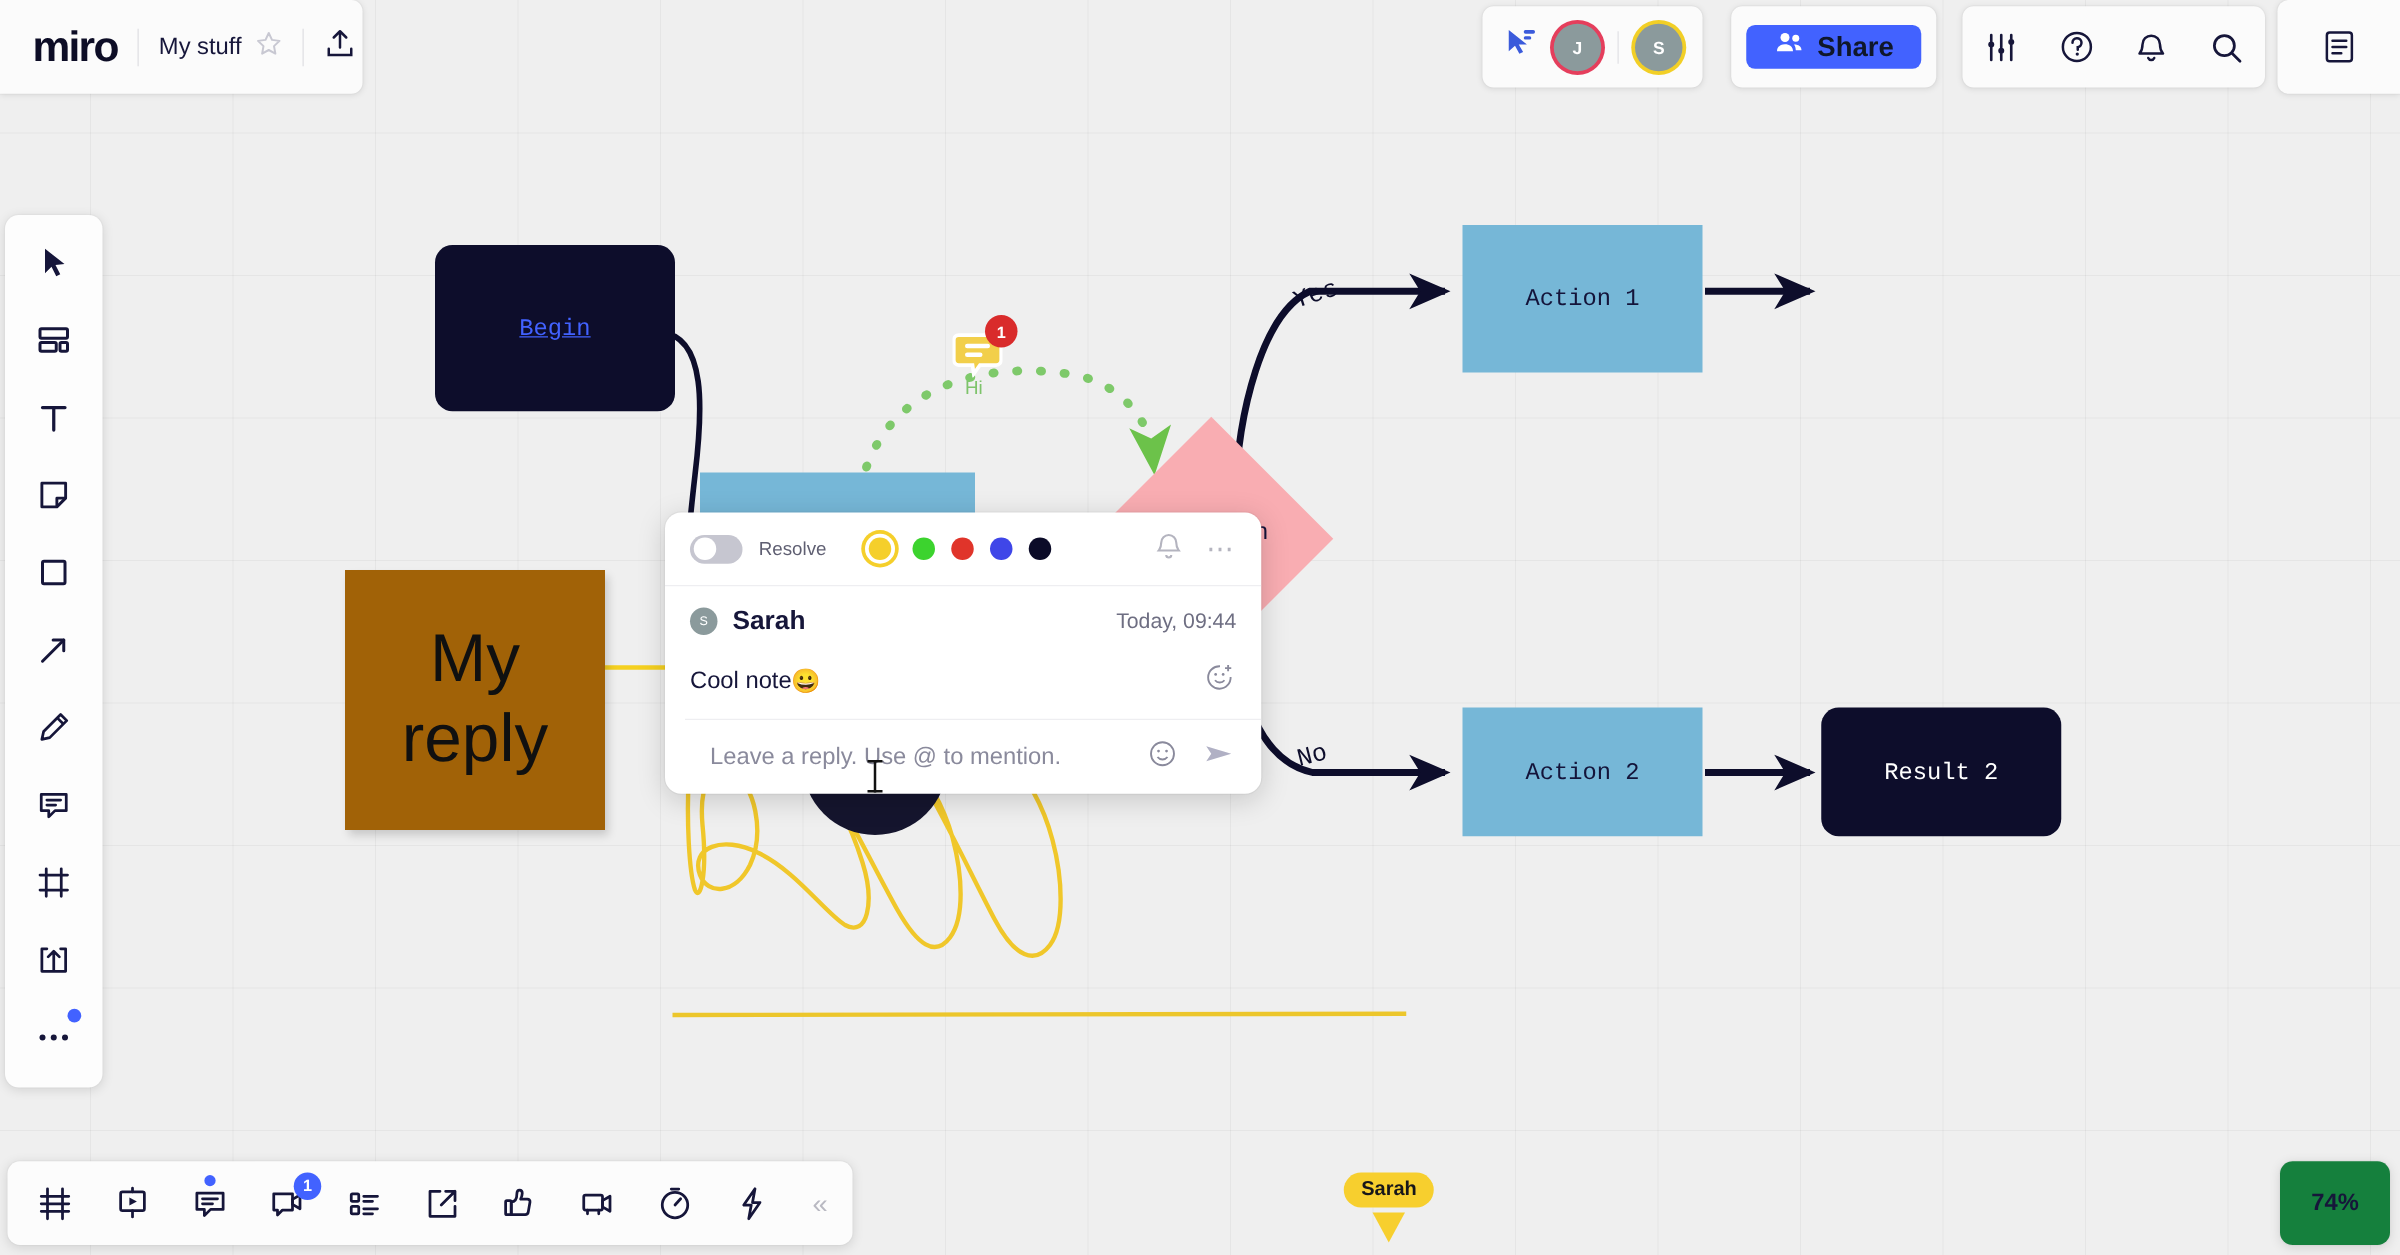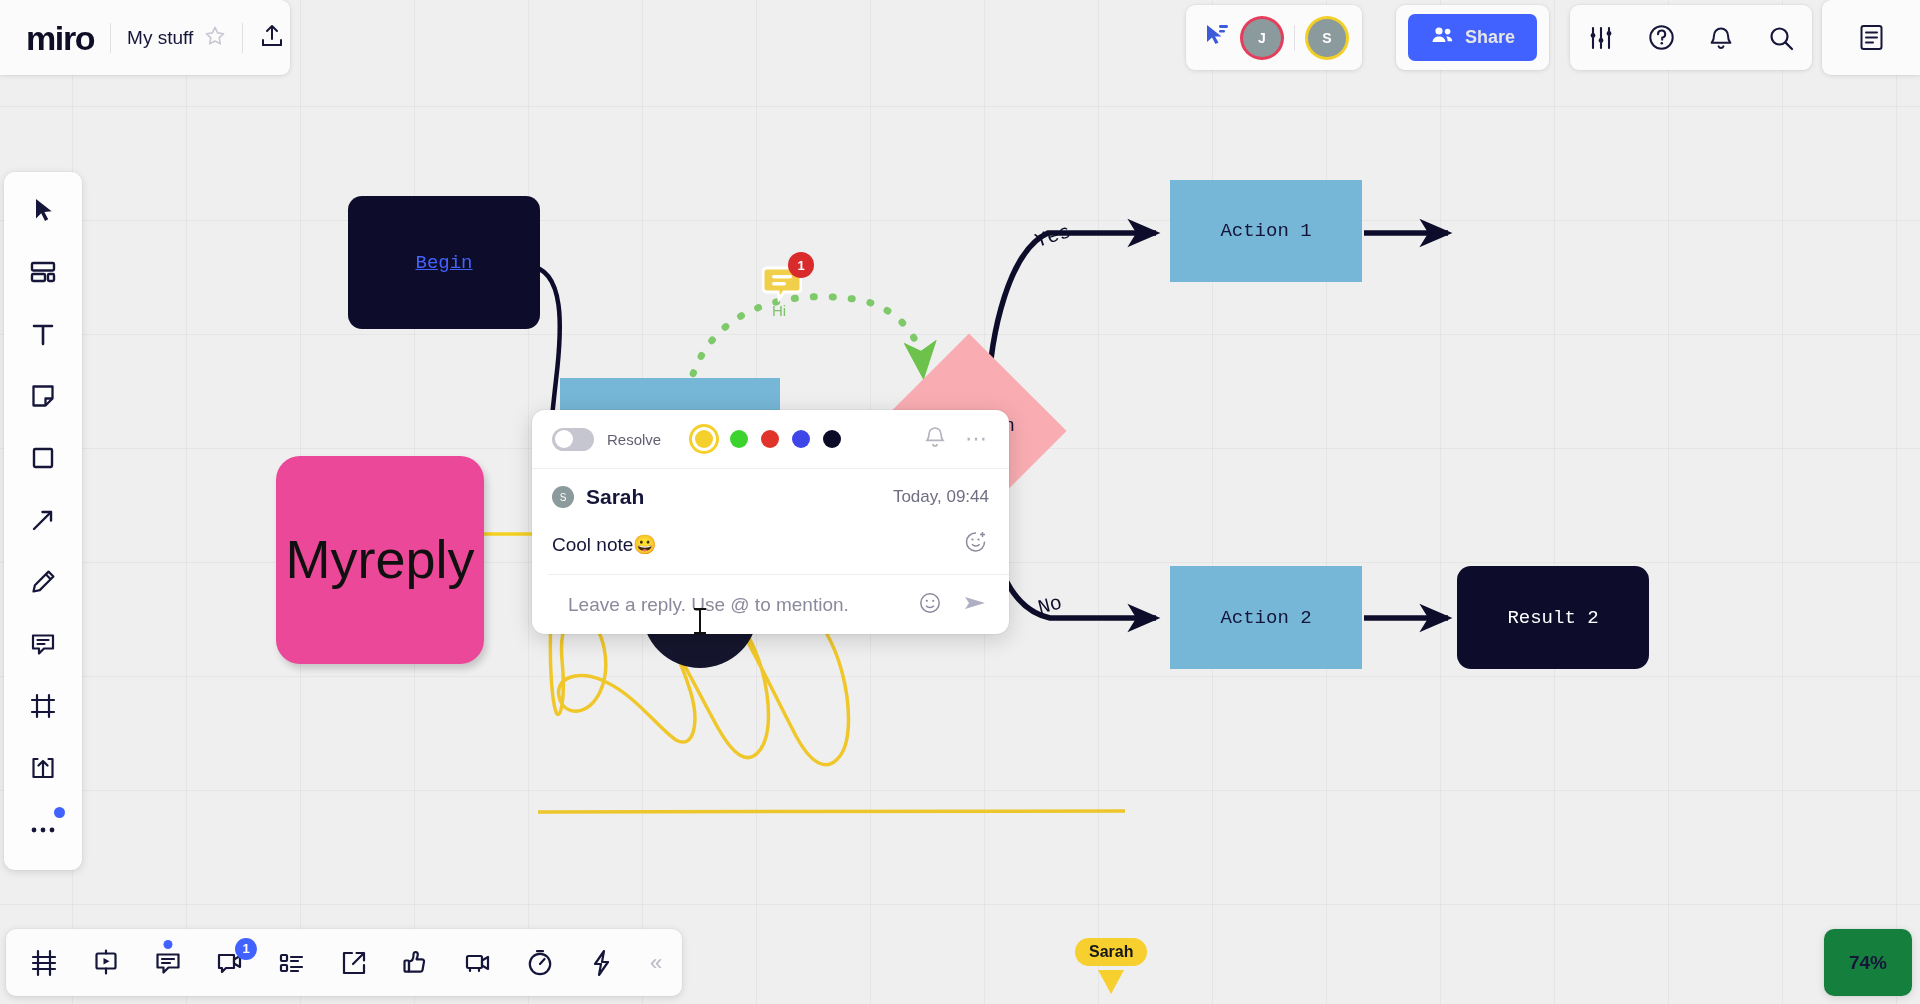--- a/index.html
+++ b/index.html
@@ -40,22 +40,22 @@
   #panel-cursor { right: 558px; padding: 0 16px; gap: 13px; }
   .avatar { width: 38px; height: 38px; border-radius: 50%; background: #8b9a9c;
             display: flex; align-items: center; justify-content: center;
             color: #fff; font-size: 14px; font-weight: 600; }
   .av-red { box-shadow: 0 0 0 3px #e53e5c; }
   .av-yellow { box-shadow: 0 0 0 3px #f2cf26; }
   .sep-v { width: 1px; height: 26px; background: #e2e2e6; }
 
   #panel-share { right: 371px; padding: 0 12px; }
   .share-btn {
-    background: #4262ff; color: #e5e5e5; border: none; border-radius: 7px;
-    height: 47px; padding: 0 22px; font-size: 18px; font-weight: 600;
+    background: #4262ff; color: #0f172a; border: none; border-radius: 7px;
+    height: 35px; padding: 0 22px; font-size: 22px; font-weight: 600;
     display: flex; align-items: center; gap: 10px; cursor: pointer;
     font-family: "Liberation Sans", sans-serif;
   }
   #panel-icons { right: 108px; padding: 0 14px; gap: 26px; }
   #panel-doc { right: 0; top: 0; height: 75px; border-radius: 9px 0 0 9px; padding: 0 32px; }
   .ic-btn { width: 34px; height: 34px; display: flex; align-items: center; justify-content: center; cursor: pointer; }
 
   
   #left-tools {
     position: absolute; left: 4px; top: 172px; width: 78px;
@@ -97,24 +97,24 @@
           font-family: "Liberation Mono", monospace; font-size: 19px; }
   .node-dark { background: #0d0d2b; color: #ffffff; border-radius: 14px; }
   .node-blue { background: #76b7d7; color: #14143a; }
   .node-link { color: #4262ff; text-decoration: underline; }
 
   .diamond { position: absolute; background: #f9adb2; transform: rotate(45deg); }
   .diamond-label { position: absolute; font-family: "Liberation Mono", monospace;
                    font-size: 19px; color: #14143a; }
 
   .sticky {
-    position: absolute; background: #ec4899;
+    position: absolute; background: #a16207;
     box-shadow: 3px 5px 7px rgba(0,0,0,.17);
-    display: flex; align-items: center; justify-content: center;
-    font-size: 54px; color: #101010; line-height: 1.18; border-radius: 24px;
+    display: flex; flex-direction: column; align-items: center; justify-content: center;
+    font-size: 54px; color: #101010; line-height: 1.18;
   }
 
   .edge-label { position: absolute; font-family: "Liberation Mono", monospace;
                 font-size: 20px; color: #0d0d2b; }
   .hi-label { position: absolute; font-size: 15px; color: #7ec36b;
               font-family: "Liberation Sans", sans-serif; }
 
   
   .comment-pin { position: absolute; }
   .pin-badge { position: absolute; top: -10px; right: -12px; width: 26px; height: 26px;
@@ -214,21 +214,21 @@
 
   <div class="node node-dark" style="left:348px; top:196px; width:192px; height:133px;">
     <span class="node-link">Begin</span>
   </div>
 
   <div class="node node-blue" style="left:560px; top:378px; width:220px; height:102px;"></div>
 
   <div class="diamond" style="left:900px; top:362px; width:138px; height:138px;"></div>
   <div class="diamond-label" style="left:992px; top:415px;">on</div>
 
-  <div class="node node-blue" style="left:1170px; top:180px; width:192px; height:102px;">
+  <div class="node node-blue" style="left:1170px; top:180px; width:192px; height:118px;">
     <span>Action 1</span>
   </div>
 
 
   <div class="node node-blue" style="left:1170px; top:566px; width:192px; height:103px;">
     <span>Action 2</span>
   </div>
 
   <div class="node node-dark" style="left:1457px; top:566px; width:192px; height:103px;">
     <span>Result 2</span>

